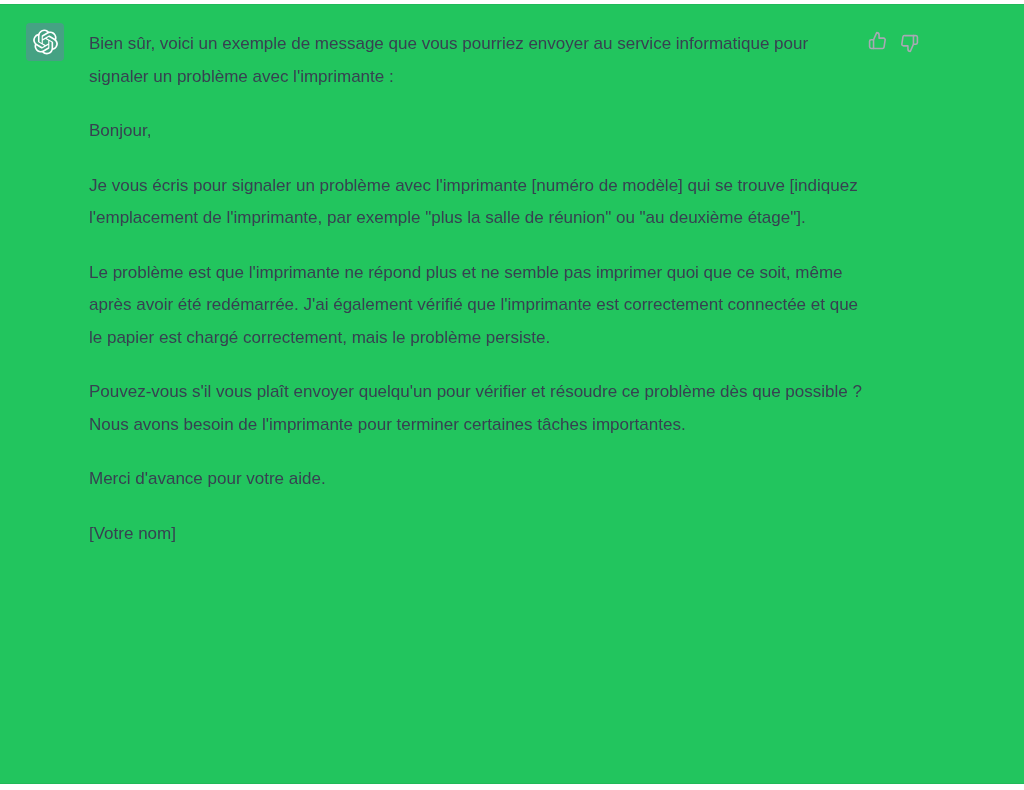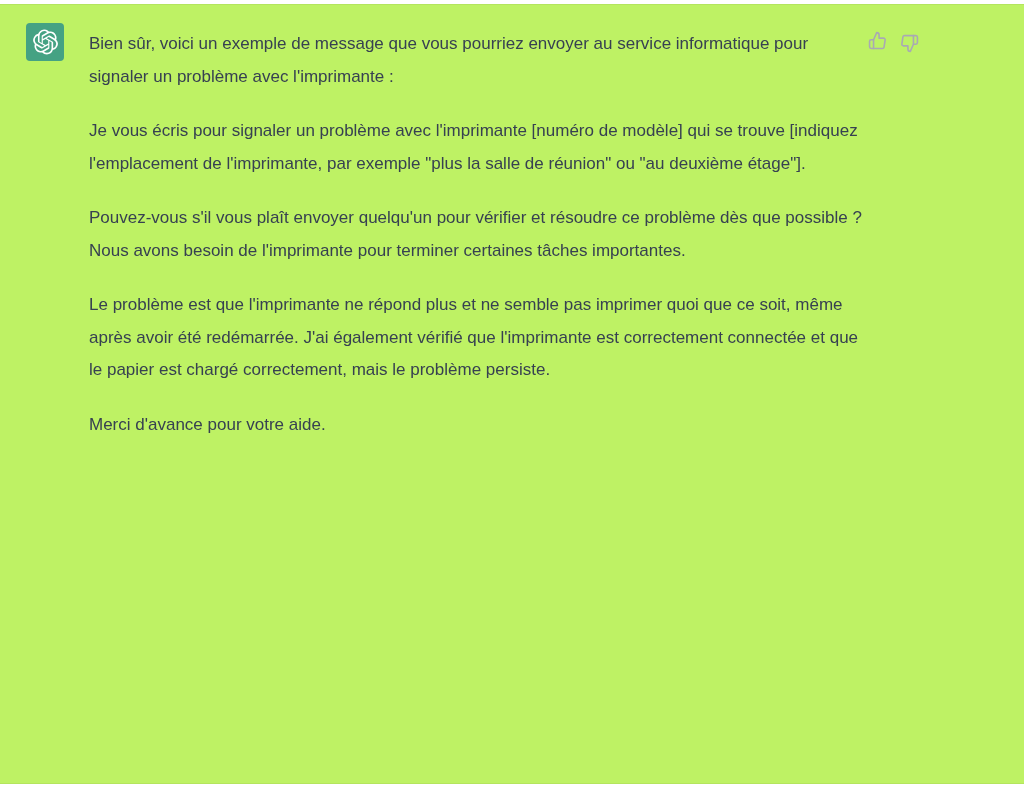--- a/index.html
+++ b/index.html
@@ -7,21 +7,21 @@
   body {
     font-family: "Liberation Sans", "DejaVu Sans", sans-serif;
     background: #ffffff;
     position: relative;
     overflow: hidden;
   }
   .assistant-message {
     position: absolute;
     left: 0; right: 0;
     top: 4px; bottom: 6px;
-    background: #bef264;
+    background: #22c55e;
     border-top: 1px solid rgba(0,0,0,0.05);
     border-bottom: 1px solid rgba(0,0,0,0.05);
   }
   .row {
     display: flex;
     align-items: flex-start;
     padding: 18px 10px 0 26px;
   }
   .avatar {
     width: 38px;
@@ -69,24 +69,26 @@
   <div class="row">
 
     <div class="avatar">
       <svg viewBox="-0.5 -0.5 24 25" xmlns="http://www.w3.org/2000/svg">
         <path fill="#ffffff" d="M22.2819 9.8211a5.9847 5.9847 0 0 0-.5157-4.9108 6.0462 6.0462 0 0 0-6.5098-2.9A6.0651 6.0651 0 0 0 4.9807 4.1818a5.9847 5.9847 0 0 0-3.9977 2.9 6.0462 6.0462 0 0 0 .7427 7.0966 5.98 5.98 0 0 0 .511 4.9107 6.051 6.051 0 0 0 6.5146 2.9001A5.9847 5.9847 0 0 0 13.2599 24a6.0557 6.0557 0 0 0 5.7718-4.2058 5.9894 5.9894 0 0 0 3.9977-2.9001 6.0557 6.0557 0 0 0-.7475-7.073zM13.2599 22.4301a4.4755 4.4755 0 0 1-2.8764-1.0408l.1419-.0804 4.7783-2.7582a.7948.7948 0 0 0 .3927-.6813v-6.7369l2.02 1.1686a.071.071 0 0 1 .038.052v5.5826a4.504 4.504 0 0 1-4.4945 4.4944zm-9.6607-4.1254a4.4708 4.4708 0 0 1-.5346-3.0137l.142.0852 4.783 2.7582a.7712.7712 0 0 0 .7806 0l5.8428-3.3685v2.3324a.0804.0804 0 0 1-.0332.0615L9.74 19.9502a4.4992 4.4992 0 0 1-6.1408-1.6455zM2.3408 7.8956a4.485 4.485 0 0 1 2.3655-1.9728V11.6a.7664.7664 0 0 0 .3879.6765l5.8144 3.3543-2.0201 1.1685a.0757.0757 0 0 1-.071 0l-4.8303-2.7865A4.504 4.504 0 0 1 2.3408 7.8956zm16.5963 3.8558L13.1038 8.364 15.1192 7.2a.0757.0757 0 0 1 .071 0l4.8303 2.7913a4.4944 4.4944 0 0 1-.6765 8.1042v-5.6772a.79.79 0 0 0-.3879-.6669zm2.0107-3.0231l-.142-.0852-4.7735-2.7818a.7759.7759 0 0 0-.7854 0L9.409 9.2297V6.8974a.0662.0662 0 0 1 .0284-.0615l4.8303-2.7866a4.4992 4.4992 0 0 1 6.6802 4.66zM8.3065 12.863l-2.02-1.1638a.0804.0804 0 0 1-.038-.0567V6.0742a4.4992 4.4992 0 0 1 7.3757-3.4537l-.142.0805L8.704 5.459a.7948.7948 0 0 0-.3927.6813zm1.0976-2.3654l2.602-1.4998 2.6069 1.4998v2.9994l-2.5974 1.4997-2.6067-1.4997z"></path>
       </svg>
     </div>
 
     <div class="content">
       <p>Bien sûr, voici un exemple de message que vous pourriez envoyer au service informatique pour signaler un problème avec l'imprimante :</p>
+      <p>Bonjour,</p>
       <p>Je vous écris pour signaler un problème avec l'imprimante [numéro de modèle] qui se trouve [indiquez l'emplacement de l'imprimante, par exemple "plus la salle de réunion" ou "au deuxième étage"].</p>
+      <p>Le problème est que l'imprimante ne répond plus et ne semble pas imprimer quoi que ce soit, même après avoir été redémarrée. J'ai également vérifié que l'imprimante est correctement connectée et que le papier est chargé correctement, mais le problème persiste.</p>
       <p>Pouvez-vous s'il vous plaît envoyer quelqu'un pour vérifier et résoudre ce problème dès que possible ? Nous avons besoin de l'imprimante pour terminer certaines tâches importantes.</p>
-      <p>Le problème est que l'imprimante ne répond plus et ne semble pas imprimer quoi que ce soit, même après avoir été redémarrée. J'ai également vérifié que l'imprimante est correctement connectée et que le papier est chargé correctement, mais le problème persiste.</p>
       <p>Merci d'avance pour votre aide.</p>
+      <p>[Votre nom]</p>
     </div>
 
     <div class="actions">
       <button class="action-btn">
         <svg viewBox="0 0 24 24" fill="none" stroke="currentColor" stroke-width="2" stroke-linecap="round" stroke-linejoin="round" xmlns="http://www.w3.org/2000/svg">
           <path d="M14 9V5a3 3 0 0 0-3-3l-4 9v11h11.28a2 2 0 0 0 2-1.7l1.38-9a2 2 0 0 0-2-2.3z"></path>
           <path d="M7 22H4a2 2 0 0 1-2-2v-7a2 2 0 0 1 2-2h3"></path>
         </svg>
       </button>
       <button class="action-btn down">

